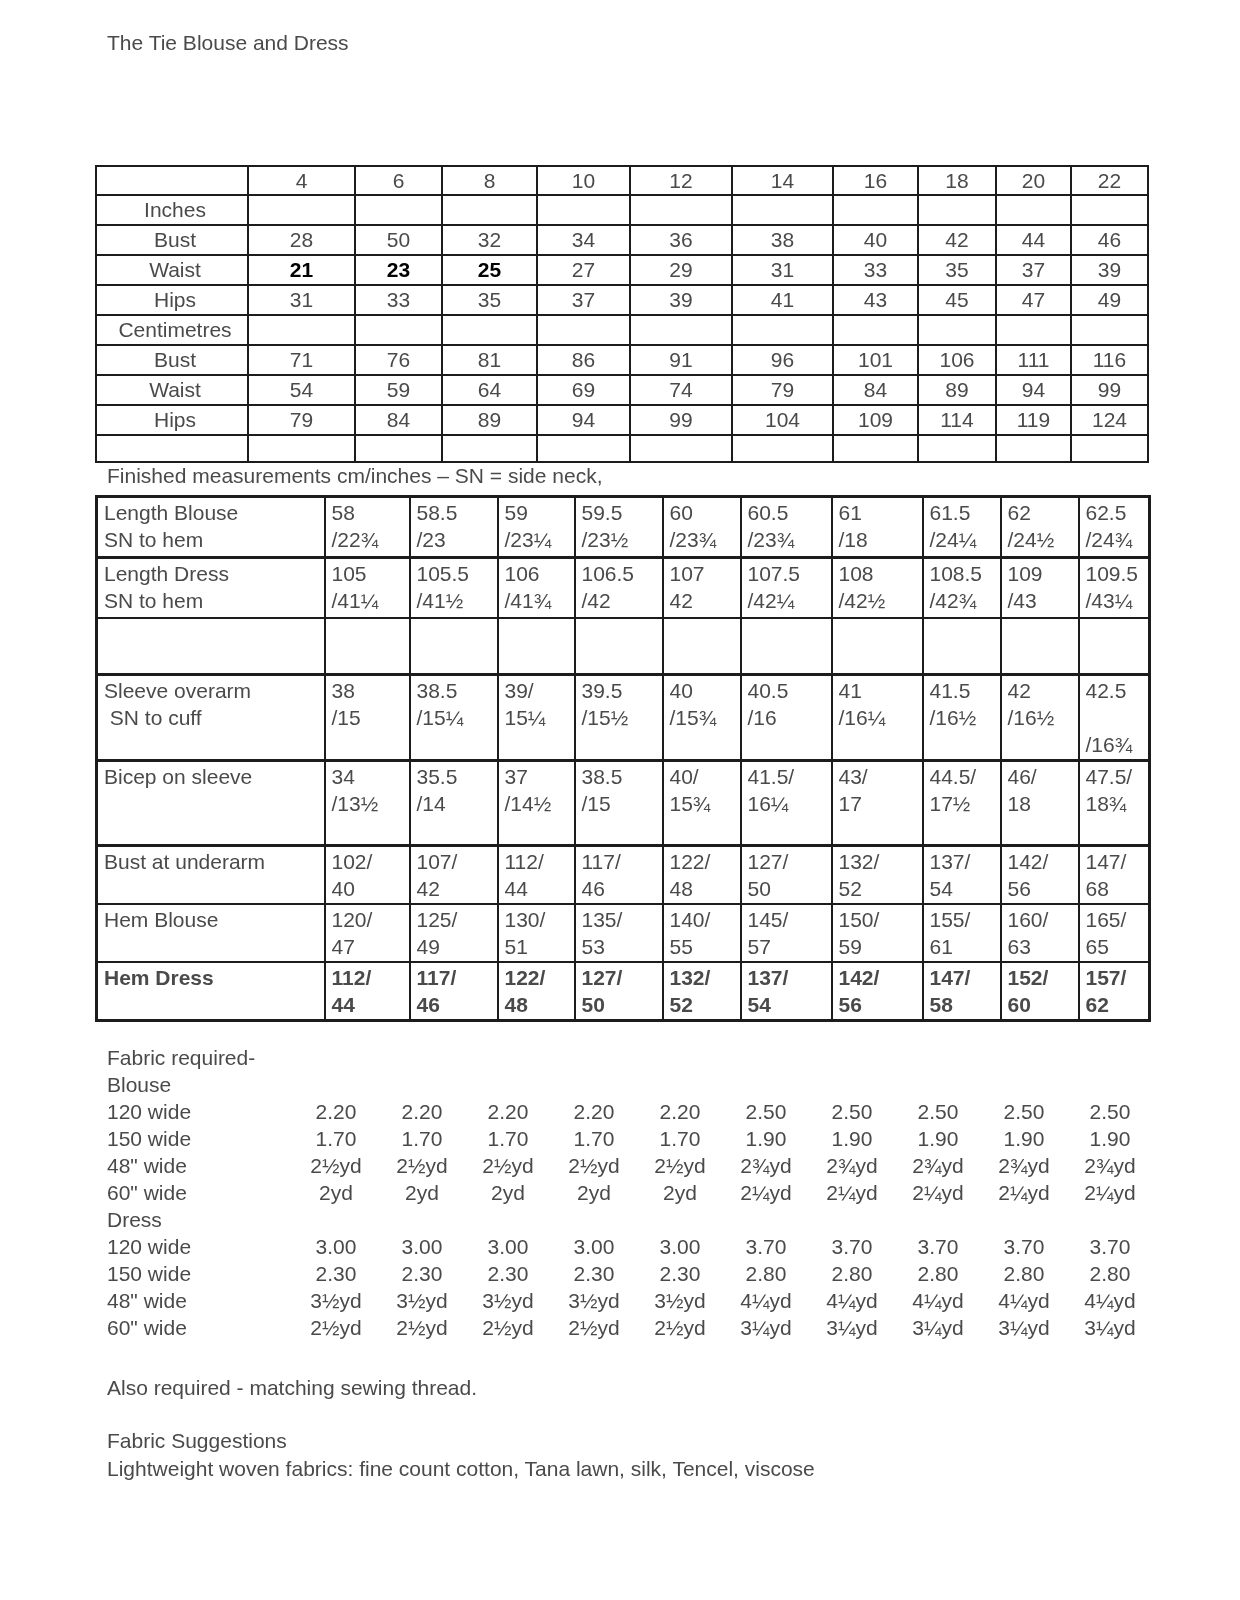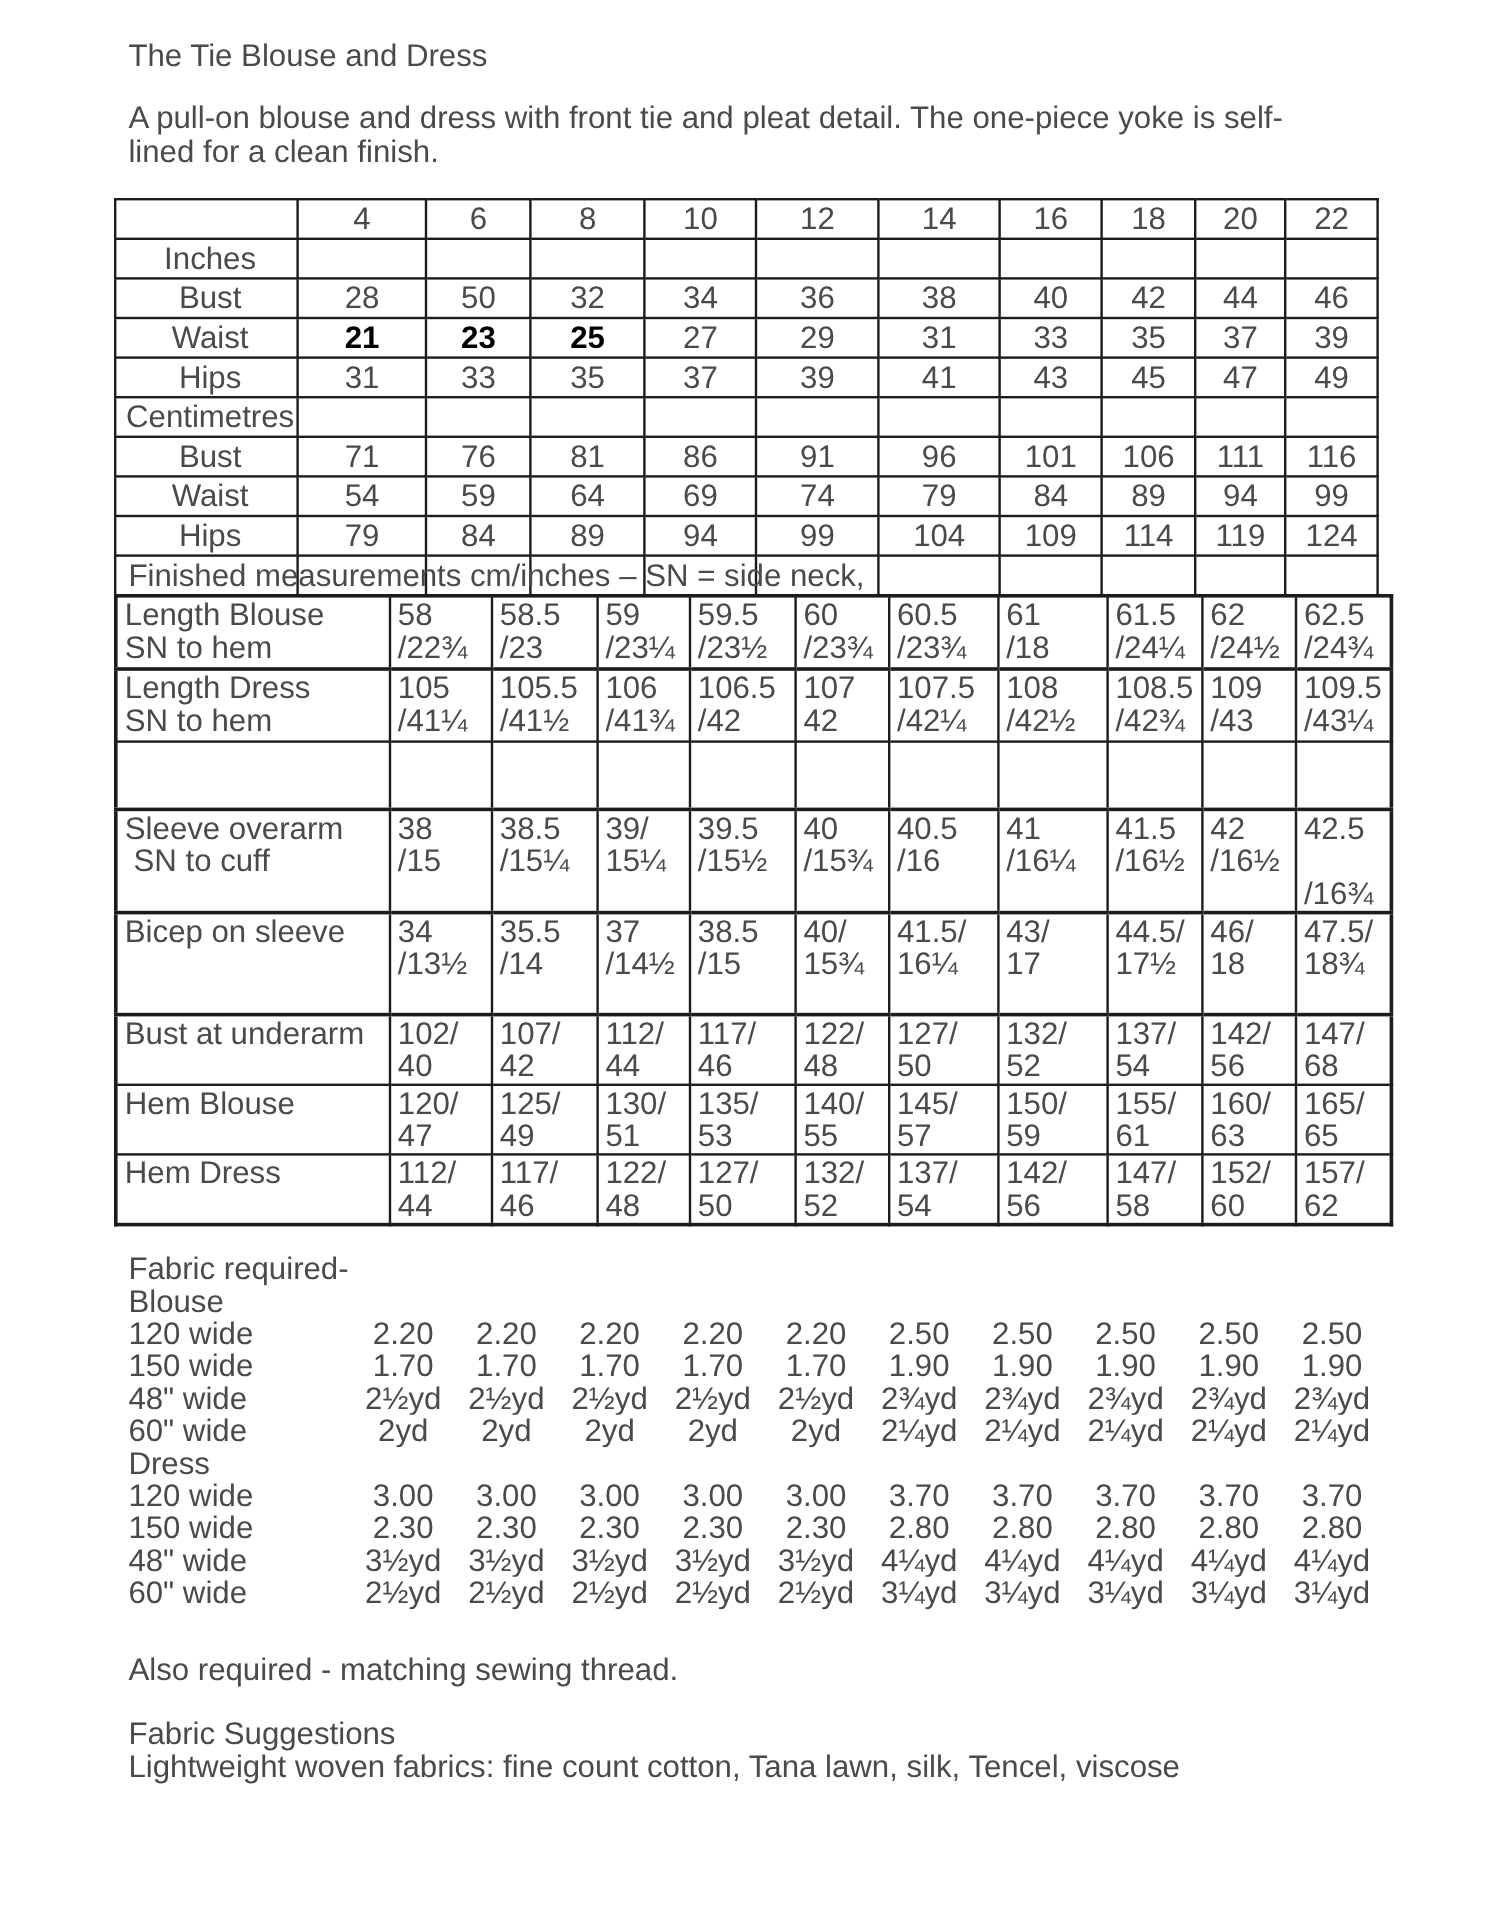--- a/index.html
+++ b/index.html
@@ -8,21 +8,21 @@
     --border:#1c1c1c;
     --bg:#ffffff;
   }
   html,body{margin:0;padding:0;background:#e8e8e8;}
   .page{
     position:relative;
     width:1240px;
     height:1600px;
     background:var(--bg);
     font-family:"Liberation Sans","DejaVu Sans",sans-serif;
-    font-size:26px;
+    font-size:21px;
     color:var(--text);
     overflow:hidden;
   }
   .abs{position:absolute;}
   .title{left:107px;top:31px;}
   .desc{left:107px;top:84px;width:992px;line-height:28px;}
   .caption{left:107px;top:464px;}
 
   table{border-collapse:collapse;table-layout:fixed;}
   td{overflow:hidden;}
@@ -51,21 +51,21 @@
     line-height:27px;
   }
   .t2 td .cell-line{white-space:pre;height:27px;}
   .t2 tr:nth-child(1) td{height:56px;}
   .t2 tr:nth-child(2) td{height:56px;}
   .t2 tr:nth-child(3) td{height:52px;}
   .t2 tr:nth-child(4) td{height:80px;margin-left:28px;}
   .t2 tr:nth-child(5) td{height:80px;}
   .t2 tr:nth-child(6) td{height:49px;}
   .t2 tr:nth-child(7) td{height:50px;}
-  .t2 tr:nth-child(8) td{height:52px;}
+  .t2 tr:nth-child(8) td{height:52px;font-weight:bold;}
   .t2 tr:nth-child(1) td,
   .t2 tr:nth-child(3) td,
   .t2 tr:nth-child(4) td,
   .t2 tr:nth-child(5) td{border-bottom-width:3px;}
 
   
   .ft{left:107px;top:1044px;}
   .ft td{
     height:27px;
     line-height:27px;
@@ -80,21 +80,20 @@
   .note-fs-title{left:107px;top:1429px;}
   .note-fs-body{left:107px;top:1457px;}
 </style>
 </head>
 <body>
 
 <div class="page">
 
   <div class="abs title">The Tie Blouse and Dress</div>
 
-  <div class="abs desc">A pull-on blouse and dress with front tie and pleat detail. The one-piece yoke is self-lined for a clean finish.</div>
 
   <table class="abs t1">
     <colgroup>
       <col style="width:152px">
         <col style="width:107px">
         <col style="width:87px">
         <col style="width:95px">
       <col style="width:93px">
         <col style="width:102px">
         <col style="width:101px">

